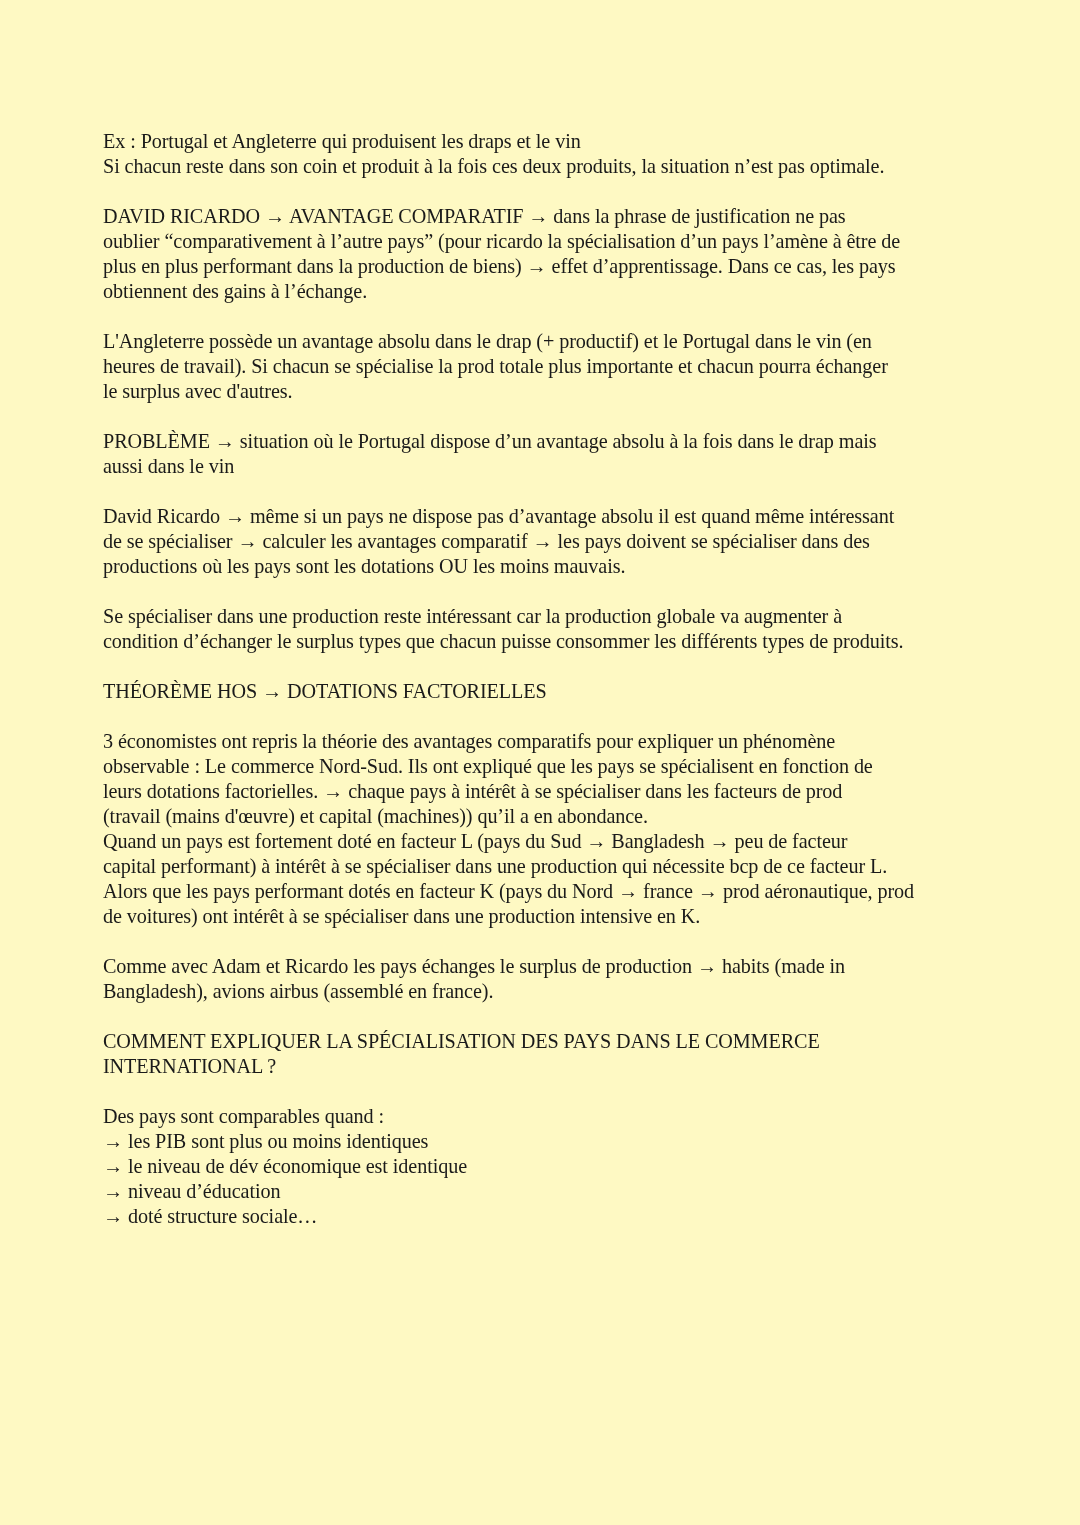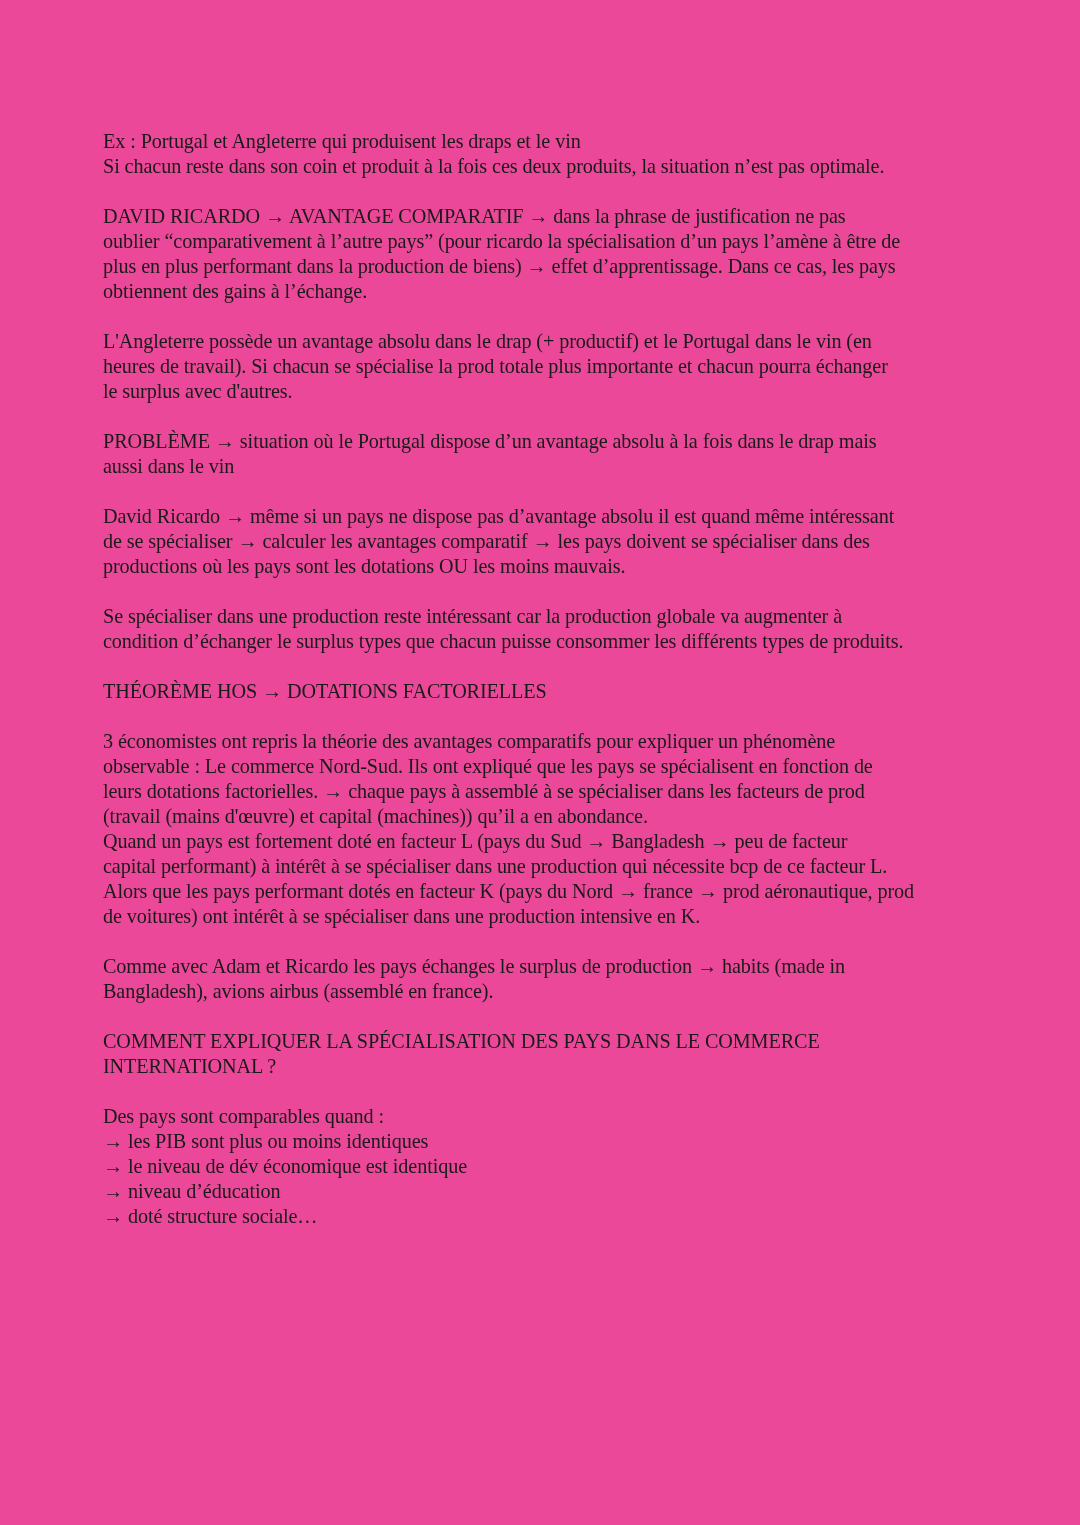--- a/index.html
+++ b/index.html
@@ -13,21 +13,21 @@
       position: relative;
       overflow: hidden;
       font-family: "Liberation Serif", "DejaVu Serif", serif;
       color: #1a1a1a;
     }
     .page {
       position: absolute;
       left: 0; top: 0;
       width: 1080px;
       height: 1525px;
-      background: #ec4899;
+      background: #fef9c3;
     }
     .line {
       position: absolute;
       left: 103px;
       font-size: 20.2px;
       line-height: 25px;
       white-space: nowrap;
       letter-spacing: -0.1px;
     }
   </style>
@@ -70,21 +70,21 @@
     <div class="line" style="top:629px">condition d’échanger le surplus types que chacun puisse consommer les différents types de produits.</div>
   </div>
 
   <div>
     <div class="line" style="top:679px">THÉORÈME HOS → DOTATIONS FACTORIELLES</div>
   </div>
 
   <div>
     <div class="line" style="top:729px">3 économistes ont repris la théorie des avantages comparatifs pour expliquer un phénomène</div>
     <div class="line" style="top:754px">observable : Le commerce Nord-Sud. Ils ont expliqué que les pays se spécialisent en fonction de</div>
-    <div class="line" style="top:779px">leurs dotations factorielles. → chaque pays à assemblé à se spécialiser dans les facteurs de prod</div>
+    <div class="line" style="top:779px">leurs dotations factorielles. → chaque pays à intérêt à se spécialiser dans les facteurs de prod</div>
     <div class="line" style="top:804px">(travail (mains d'œuvre) et capital (machines)) qu’il a en abondance.</div>
     <div class="line" style="top:829px">Quand un pays est fortement doté en facteur L (pays du Sud → Bangladesh → peu de facteur</div>
     <div class="line" style="top:854px">capital performant) à intérêt à se spécialiser dans une production qui nécessite bcp de ce facteur L.</div>
     <div class="line" style="top:879px">Alors que les pays performant dotés en facteur K (pays du Nord → france → prod aéronautique, prod</div>
     <div class="line" style="top:904px">de voitures) ont intérêt à se spécialiser dans une production intensive en K.</div>
   </div>
 
   <div>
     <div class="line" style="top:954px">Comme avec Adam et Ricardo les pays échanges le surplus de production → habits (made in</div>
     <div class="line" style="top:979px">Bangladesh), avions airbus (assemblé en france).</div>

